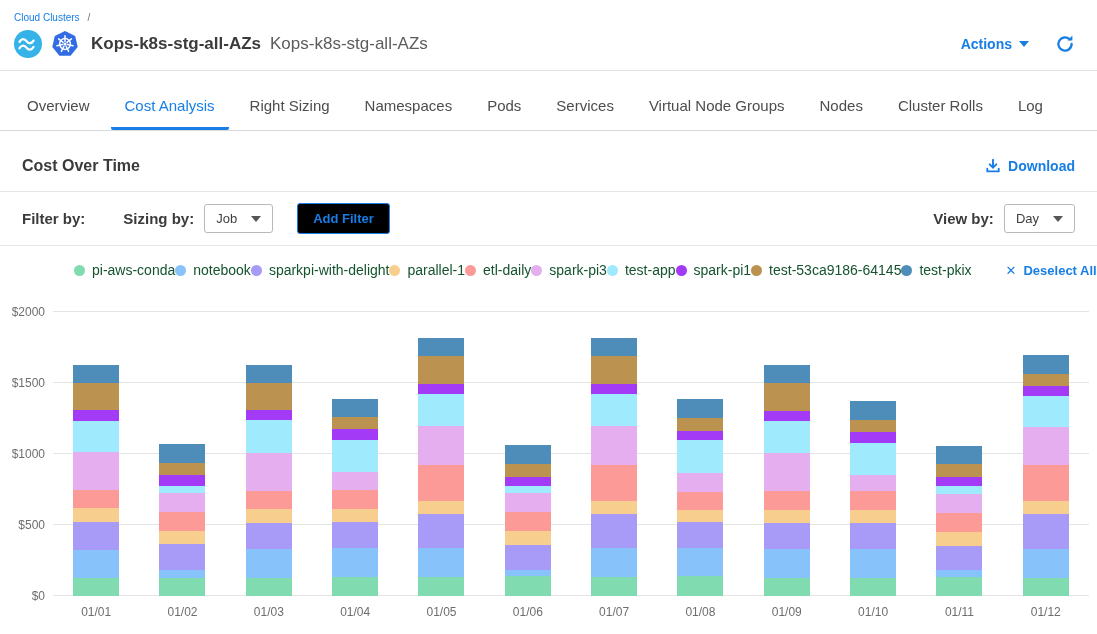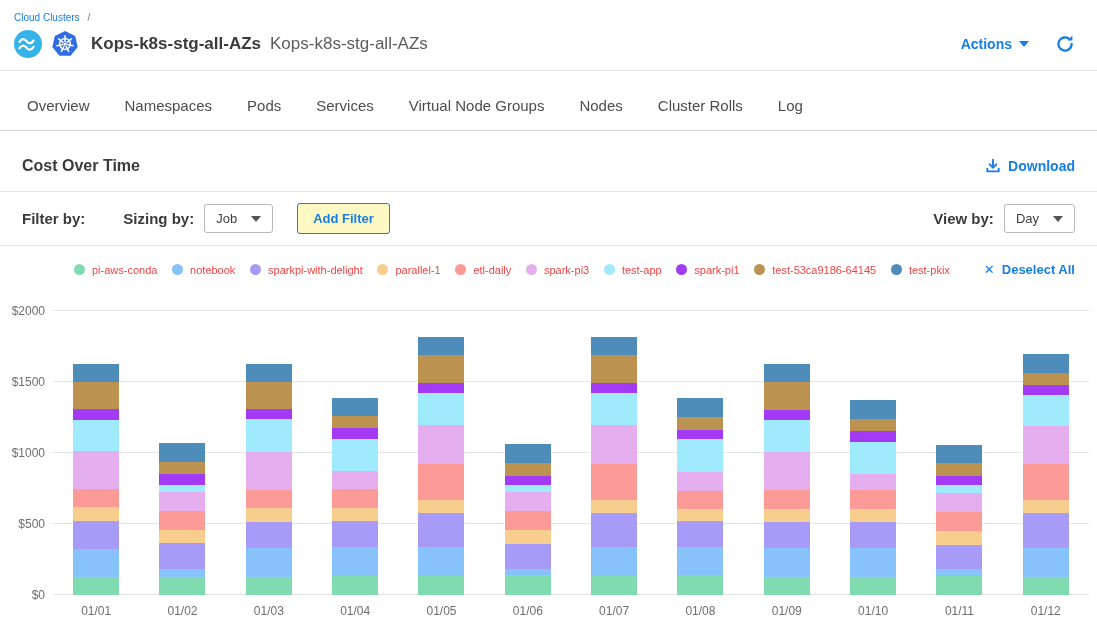--- a/index.html
+++ b/index.html
@@ -32,28 +32,28 @@
   
   .section-head{display:flex;align-items:center;justify-content:space-between;padding:26px 22px 16px;border-bottom:1px solid #E6E6E6;}
   .section-title{font-size:16px;font-weight:bold;color:#3b3b3b;}
   .download-btn{display:flex;align-items:center;gap:7px;color:var(--accent);font-size:14px;font-weight:bold;cursor:pointer;}
   
   .filter-bar{display:flex;align-items:center;padding:11px 22px;border-bottom:1px solid #E6E6E6;}
   .f-label{font-size:15px;font-weight:bold;color:#3b3b3b;margin-right:10px;}
   .select{display:flex;align-items:center;gap:14px;border:1px solid #b9b9b9;border-radius:3px;background:#fff;padding:6px 11px;font-size:13px;color:#404040;cursor:pointer;}
   .select .caret-dark{width:0;height:0;border-left:5px solid transparent;border-right:5px solid transparent;border-top:6px solid #555;}
   .gap28{margin-left:28px;}
-  .add-filter{margin-left:24px;border:1px solid var(--accent);color:var(--accent);background:#fef9c3;border-radius:3px;padding:7px 15px;font-size:13px;font-weight:bold;cursor:pointer;font-family:inherit;}
+  .add-filter{margin-left:24px;border:1px solid var(--accent);color:var(--accent);background:#000000;border-radius:3px;padding:7px 15px;font-size:13px;font-weight:bold;cursor:pointer;font-family:inherit;}
   .filter-right{margin-left:auto;display:flex;align-items:center;}
   
   .legend-row{display:flex;align-items:center;padding:16px 22px 0 74px;}
   .legend-items{display:flex;align-items:center;flex:1;justify-content:space-between;margin-right:34px;}
   .legend-item{display:flex;align-items:center;gap:7px;cursor:pointer;}
   .legend-dot{width:11px;height:11px;border-radius:50%;display:inline-block;}
-  .legend-label{font-size:11px;color:#ef4444;white-space:nowrap;}
+  .legend-label{font-size:14px;color:#14532d;white-space:nowrap;}
   .deselect{display:flex;align-items:center;gap:7px;color:var(--accent);font-size:13px;font-weight:bold;cursor:pointer;white-space:nowrap;}
   .deselect .x{font-size:13px;}
   
   .chart-area{position:relative;height:284px;margin:34px 8px 0 53px;}
   .gridline{position:absolute;left:0;right:0;height:1px;background:var(--grid);}
   .ytick{position:absolute;left:-50px;width:42px;text-align:right;font-size:12px;color:var(--axis);transform:translateY(50%);}
   .bars{position:absolute;left:0;right:0;top:0;bottom:0;display:flex;}
   .bar-slot{flex:1;display:flex;align-items:flex-end;justify-content:center;}
   .bar{width:46px;display:flex;flex-direction:column-reverse;}
   .seg{width:100%;}
@@ -101,20 +101,22 @@
         <svg width="20" height="20" viewBox="0 0 20 20">
           <path d="M16.6 10a6.6 6.6 0 1 1-2-4.7" fill="none" stroke="#177EE6" stroke-width="2.3" stroke-linecap="round"></path>
           <path d="M17.4 1.6v4.9h-4.9z" fill="#177EE6"></path>
         </svg>
       </span>
     </div>
   </div>
 
   <nav class="tabs">
       <div class="tab">Overview</div>
+      <div class="tab active">Cost Analysis</div>
+      <div class="tab">Right Sizing</div>
       <div class="tab">Namespaces</div>
       <div class="tab">Pods</div>
       <div class="tab">Services</div>
       <div class="tab">Virtual Node Groups</div>
       <div class="tab">Nodes</div>
       <div class="tab">Cluster Rolls</div>
       <div class="tab">Log</div>
     </nav>
 
   <div class="section-head">

